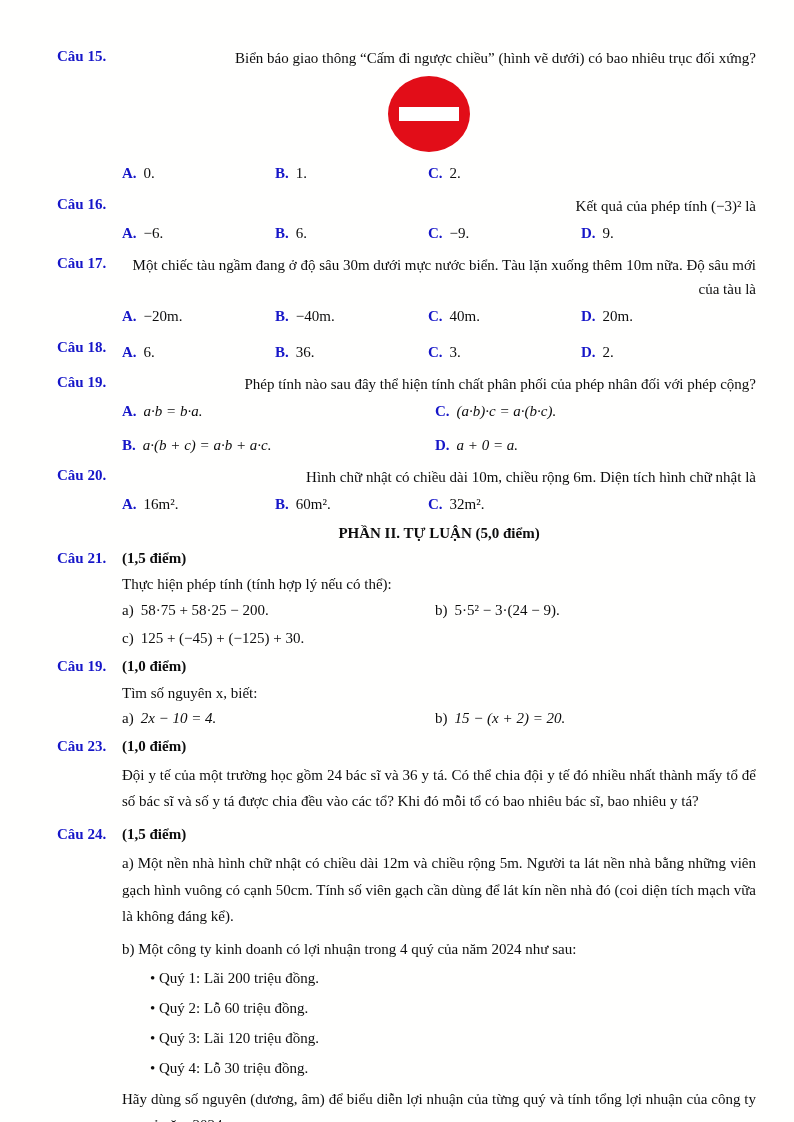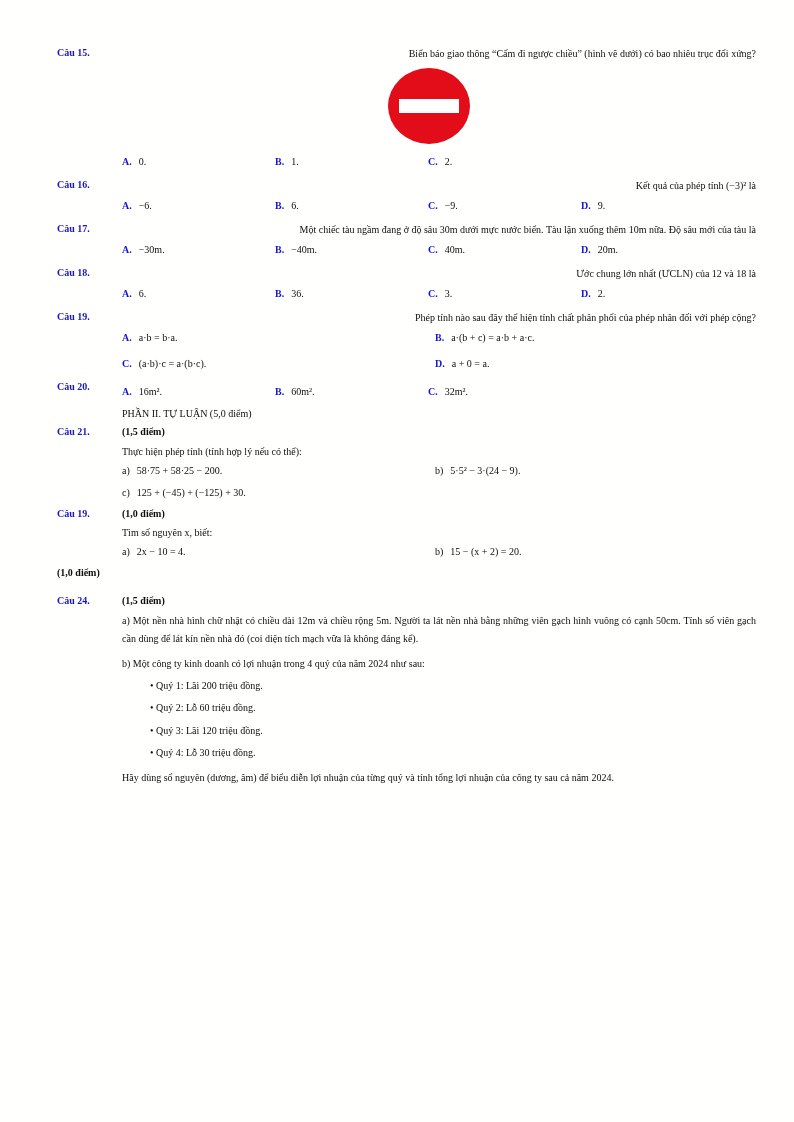--- a/index.html
+++ b/index.html
@@ -2,39 +2,39 @@
 <html><head>
 <meta charset="utf-8">
 <style>
   html,body{margin:0;padding:0;background:#ffffff;}
   .page{
     position:relative;
     width:794px;height:1122px;
     box-sizing:border-box;
     background:#fffffe;
     font-family:"Liberation Serif","DejaVu Serif",serif;
-    font-size:10px;color:#0d0d0d;
+    font-size:15px;color:#0d0d0d;
     padding:46px 38px 14px 57px;
     overflow:hidden;
   }
   .qrow{display:flex;margin-bottom:9px;}
   .qlabel{flex:0 0 65px;width:65px;font-weight:bold;color:#1616c8;line-height:1.45;}
   .qbody{flex:1;min-width:0;}
   .qtext{line-height:1.6;text-align:right;}
   .qpoints{font-weight:bold;line-height:1.45;margin-bottom:4px;}
   .qintro{line-height:1.5;margin-bottom:6px;}
   .para{line-height:1.78;text-align:justify;}
   .opts{margin-top:4px;line-height:1.5;}
   .opts4{display:grid;grid-template-columns:153px 153px 153px 1fr;}
   .opts2{display:grid;grid-template-columns:313px 1fr;row-gap:11px;}
   .ol{font-weight:bold;color:#1616c8;margin-right:7px;}
   .pk{margin-right:7px;}
-  .math{}
+  .math{font-style:italic;}
   .sign-line{display:flex;justify-content:center;margin:6px 0 10px;transform:translateX(-10px);}
-  .part-heading{font-weight:normal;margin:2px 0 6px 65px;}
+  .part-heading{font-weight:bold;margin:2px 0 6px 65px;text-align:center;}
   .bullets{margin:2px 0 4px 28px;}
   .bullet-item{line-height:1.45;margin-bottom:8px;}
   .bullet-item::before{content:"• ";}
 </style>
 </head>
 <body>
 
 <div class="page">
 
   <section class="qrow">
@@ -66,57 +66,57 @@
         <div class="opt"><span class="ol">D.</span><span class="ov">9.</span></div>
       </div>
     </div>
   </section>
 
   <section class="qrow">
     <div class="qlabel">Câu 17.</div>
     <div class="qbody">
       <div class="qtext">Một chiếc tàu ngầm đang ở độ sâu 30m dưới mực nước biển. Tàu lặn xuống thêm 10m nữa. Độ sâu mới của tàu là</div>
       <div class="opts opts4">
-        <div class="opt"><span class="ol">A.</span><span class="ov">−30m.</span></div>
+        <div class="opt"><span class="ol">A.</span><span class="ov">−20m.</span></div>
         <div class="opt"><span class="ol">B.</span><span class="ov">−40m.</span></div>
         <div class="opt"><span class="ol">C.</span><span class="ov">40m.</span></div>
         <div class="opt"><span class="ol">D.</span><span class="ov">20m.</span></div>
       </div>
     </div>
   </section>
 
   <section class="qrow">
     <div class="qlabel">Câu 18.</div>
     <div class="qbody">
-      <div class="qtext">Ước chung lớn nhất (ƯCLN) của 12 và 18 là</div>
       <div class="opts opts4">
         <div class="opt"><span class="ol">A.</span><span class="ov">6.</span></div>
         <div class="opt"><span class="ol">B.</span><span class="ov">36.</span></div>
         <div class="opt"><span class="ol">C.</span><span class="ov">3.</span></div>
         <div class="opt"><span class="ol">D.</span><span class="ov">2.</span></div>
       </div>
     </div>
   </section>
 
   <section class="qrow">
     <div class="qlabel">Câu 19.</div>
     <div class="qbody">
       <div class="qtext">Phép tính nào sau đây thể hiện tính chất phân phối của phép nhân đối với phép cộng?</div>
       <div class="opts opts2">
         <div class="opt"><span class="ol">A.</span><span class="ov math">a·b = b·a.</span></div>
+        <div class="opt"><span class="ol">C.</span><span class="ov math">(a·b)·c = a·(b·c).</span></div>
         <div class="opt"><span class="ol">B.</span><span class="ov math">a·(b + c) = a·b + a·c.</span></div>
-        <div class="opt"><span class="ol">C.</span><span class="ov math">(a·b)·c = a·(b·c).</span></div>
         <div class="opt"><span class="ol">D.</span><span class="ov math">a + 0 = a.</span></div>
       </div>
     </div>
   </section>
 
   <section class="qrow">
     <div class="qlabel">Câu 20.</div>
     <div class="qbody">
+      <div class="qtext">Hình chữ nhật có chiều dài 10m, chiều rộng 6m. Diện tích hình chữ nhật là</div>
       <div class="opts opts4">
         <div class="opt"><span class="ol">A.</span><span class="ov">16m².</span></div>
         <div class="opt"><span class="ol">B.</span><span class="ov">60m².</span></div>
         <div class="opt"><span class="ol">C.</span><span class="ov">32m².</span></div>
       </div>
     </div>
   </section>
 
   <div class="part-heading">PHẦN II. TỰ LUẬN (5,0 điểm)</div>
 
@@ -139,22 +139,24 @@
       <div class="qpoints">(1,0 điểm)</div>
       <div class="qintro">Tìm số nguyên x, biết:</div>
       <div class="opts2">
         <div class="part"><span class="pk">a)</span><span class="pv math">2x − 10 = 4.</span></div>
         <div class="part"><span class="pk">b)</span><span class="pv math">15 − (x + 2) = 20.</span></div>
       </div>
     </div>
   </section>
 
   <section class="qrow">
+    <div class="qlabel">Câu 23.</div>
     <div class="qbody">
       <div class="qpoints">(1,0 điểm)</div>
+      <div class="para">Đội y tế của một trường học gồm 24 bác sĩ và 36 y tá. Có thể chia đội y tế đó nhiều nhất thành mấy tổ để số bác sĩ và số y tá được chia đều vào các tổ? Khi đó mỗi tổ có bao nhiêu bác sĩ, bao nhiêu y tá?</div>
     </div>
   </section>
 
   <section class="qrow">
     <div class="qlabel">Câu 24.</div>
     <div class="qbody">
       <div class="qpoints">(1,5 điểm)</div>
       <div class="para" style="margin-bottom:8px;">a) Một nền nhà hình chữ nhật có chiều dài 12m và chiều rộng 5m. Người ta lát nền nhà bằng những viên gạch hình vuông có cạnh 50cm. Tính số viên gạch cần dùng để lát kín nền nhà đó (coi diện tích mạch vữa là không đáng kể).</div>
       <div class="qintro" style="margin-top:6px;margin-bottom:8px;">b) Một công ty kinh doanh có lợi nhuận trong 4 quý của năm 2024 như sau:</div>
       <div class="bullets">

